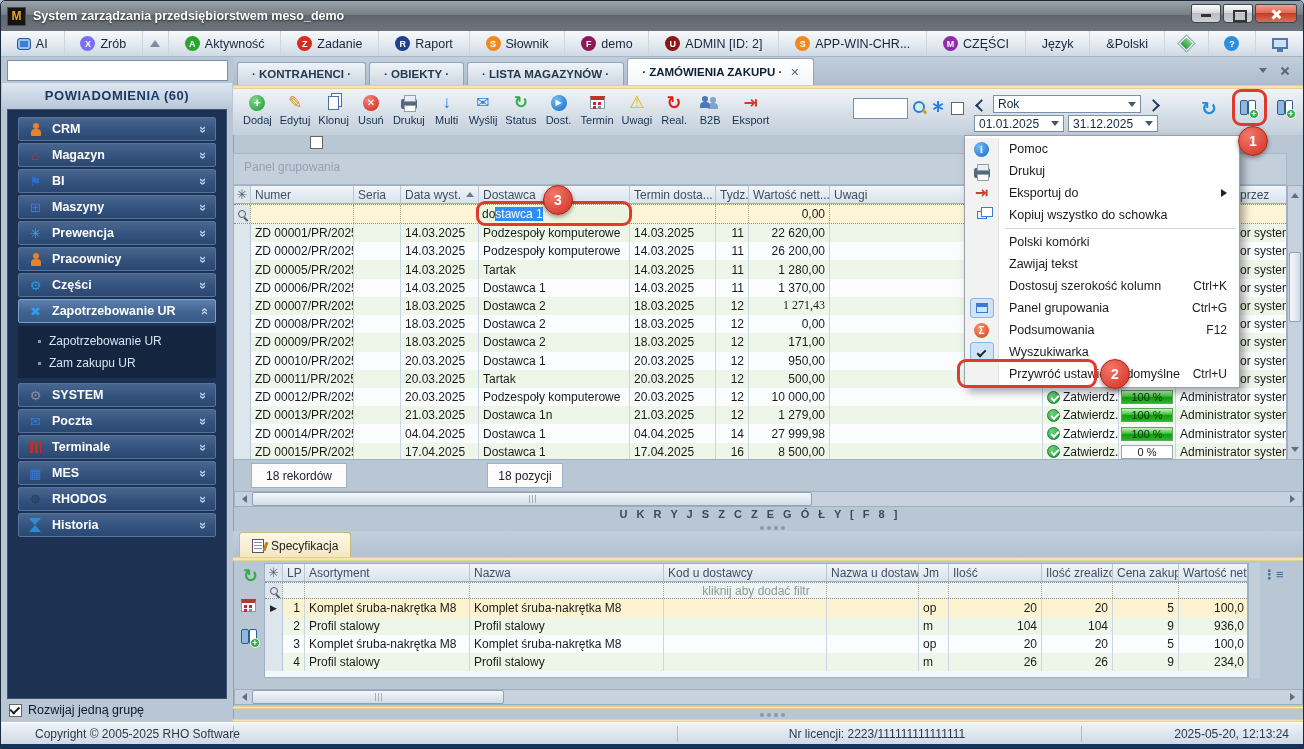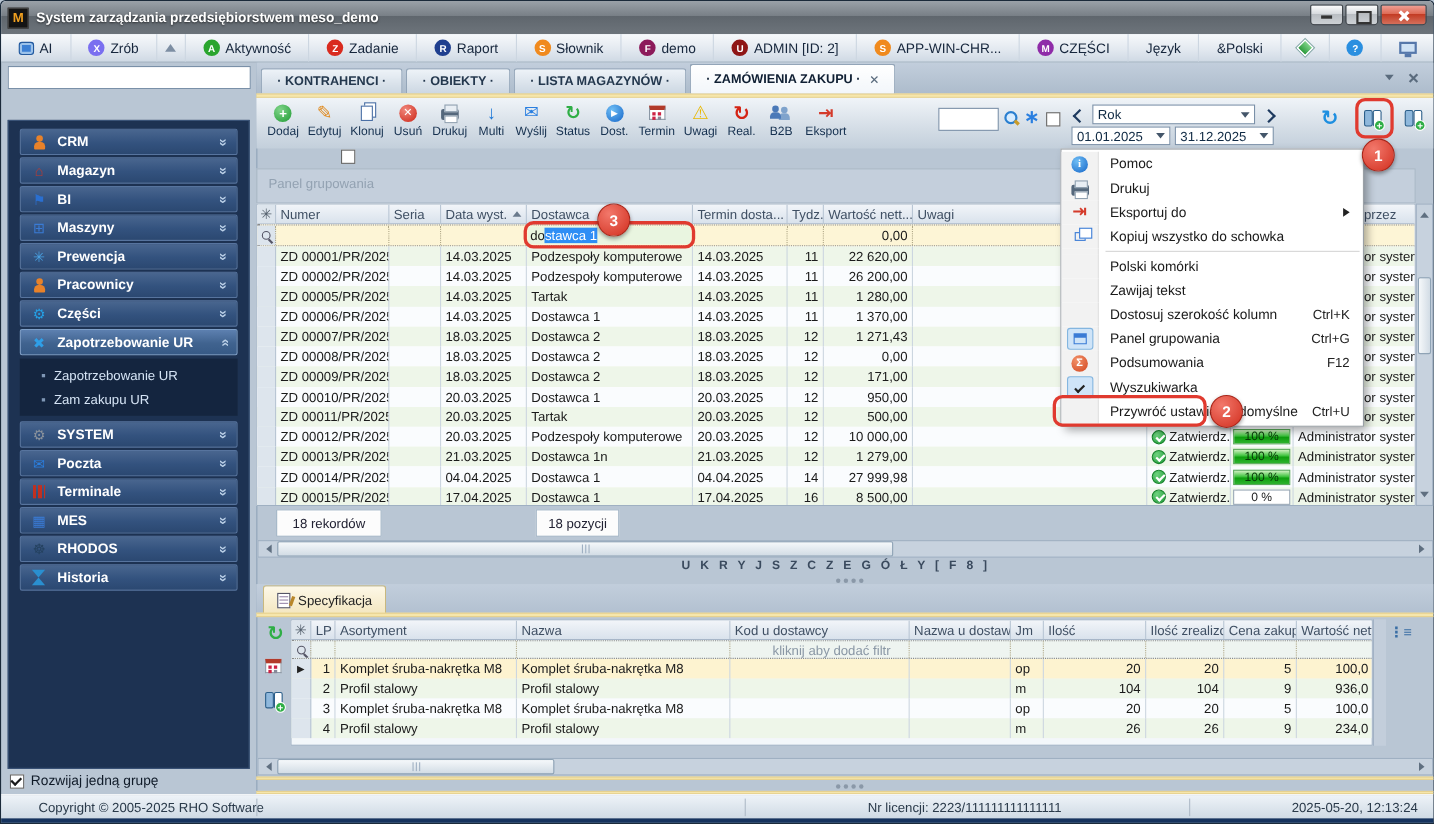--- a/index.html
+++ b/index.html
@@ -265,20 +265,23 @@
       </div>
       <div class="mb-item">
         <span class="ico-circle" style="background: rgb(42, 143, 224);">?</span>
       </div>
       <div class="mb-item">
         <span class="ico-monitor"></span>
       </div>
     </div>
 
   <input class="side-search" id="side-search" value="" style="">
+  <div class="side-head">
+    <span>POWIADOMIENIA (60)</span>
+  </div>
   <div class="nav" id="nav">
       <div class="nav-bar">
         <span class="nav-ico" style="color: rgb(232, 130, 42);">
           <span class="ico-person" style="color: rgb(232, 130, 42);"></span>
         </span>
         <span class="nav-label">CRM</span>
         <span class="chev">»</span>
       </div>
       <div class="nav-bar">
         <span class="nav-ico" style="color: rgb(200, 57, 43); font-weight: bold;">⌂</span>
@@ -733,21 +736,21 @@
         </div>
         <div class="g-cell" style="flex: 0 0 151px; width: 151px;">
           <span>Dostawca 2</span>
         </div>
         <div class="g-cell" style="flex: 0 0 86px; width: 86px;">
           <span>18.03.2025</span>
         </div>
         <div class="g-cell num" style="flex: 0 0 33px; width: 33px;">
           <span>12</span>
         </div>
-        <div class="g-cell num" style="flex: 0 0 81px; width: 81px;">
+        <div class="g-cell num" style="flex: 0 0 81px; width: 81px; font-family: Liberation Serif, serif;">
           <span>1 271,43</span>
         </div>
         <div class="g-cell" style="flex: 0 0 213px; width: 213px;">
           <span></span>
         </div>
         <div class="g-cell" style="flex: 0 0 76px; width: 76px;">
           <span class="ok-ico"></span>
           <span>Zatwierdz...</span>
         </div>
         <div class="g-cell" style="flex: 0 0 57px; width: 57px; padding: 1px 2px;">

